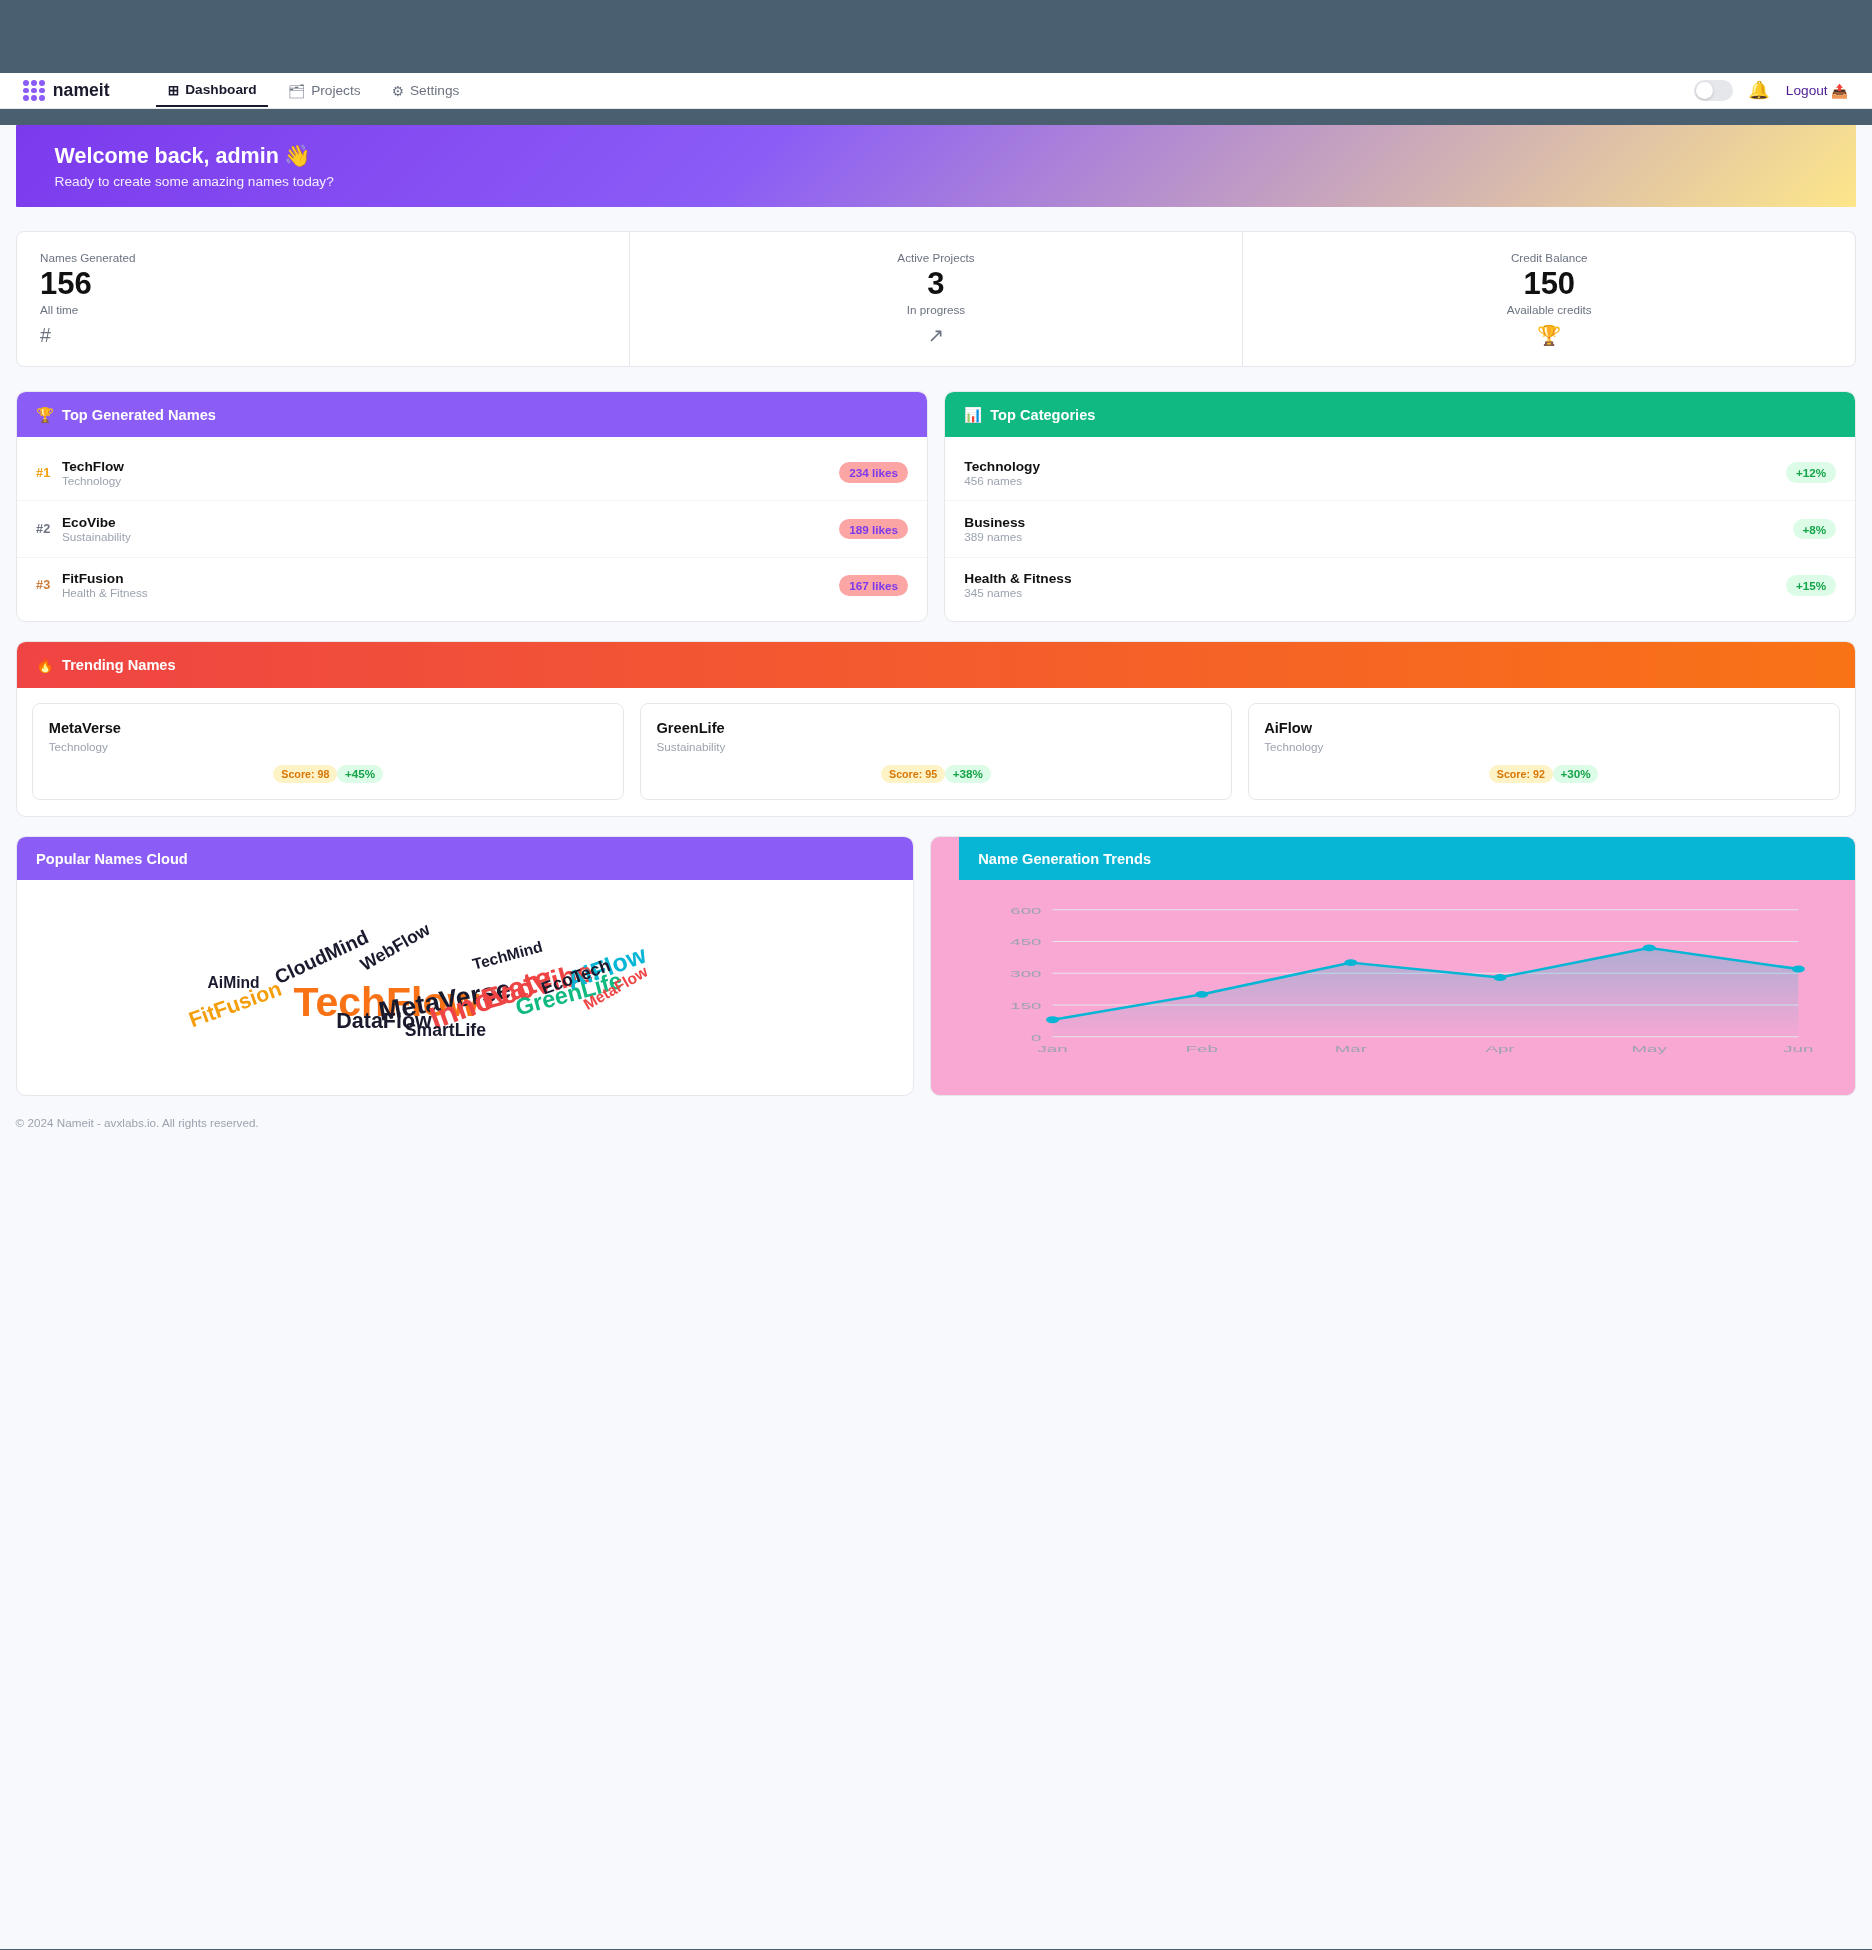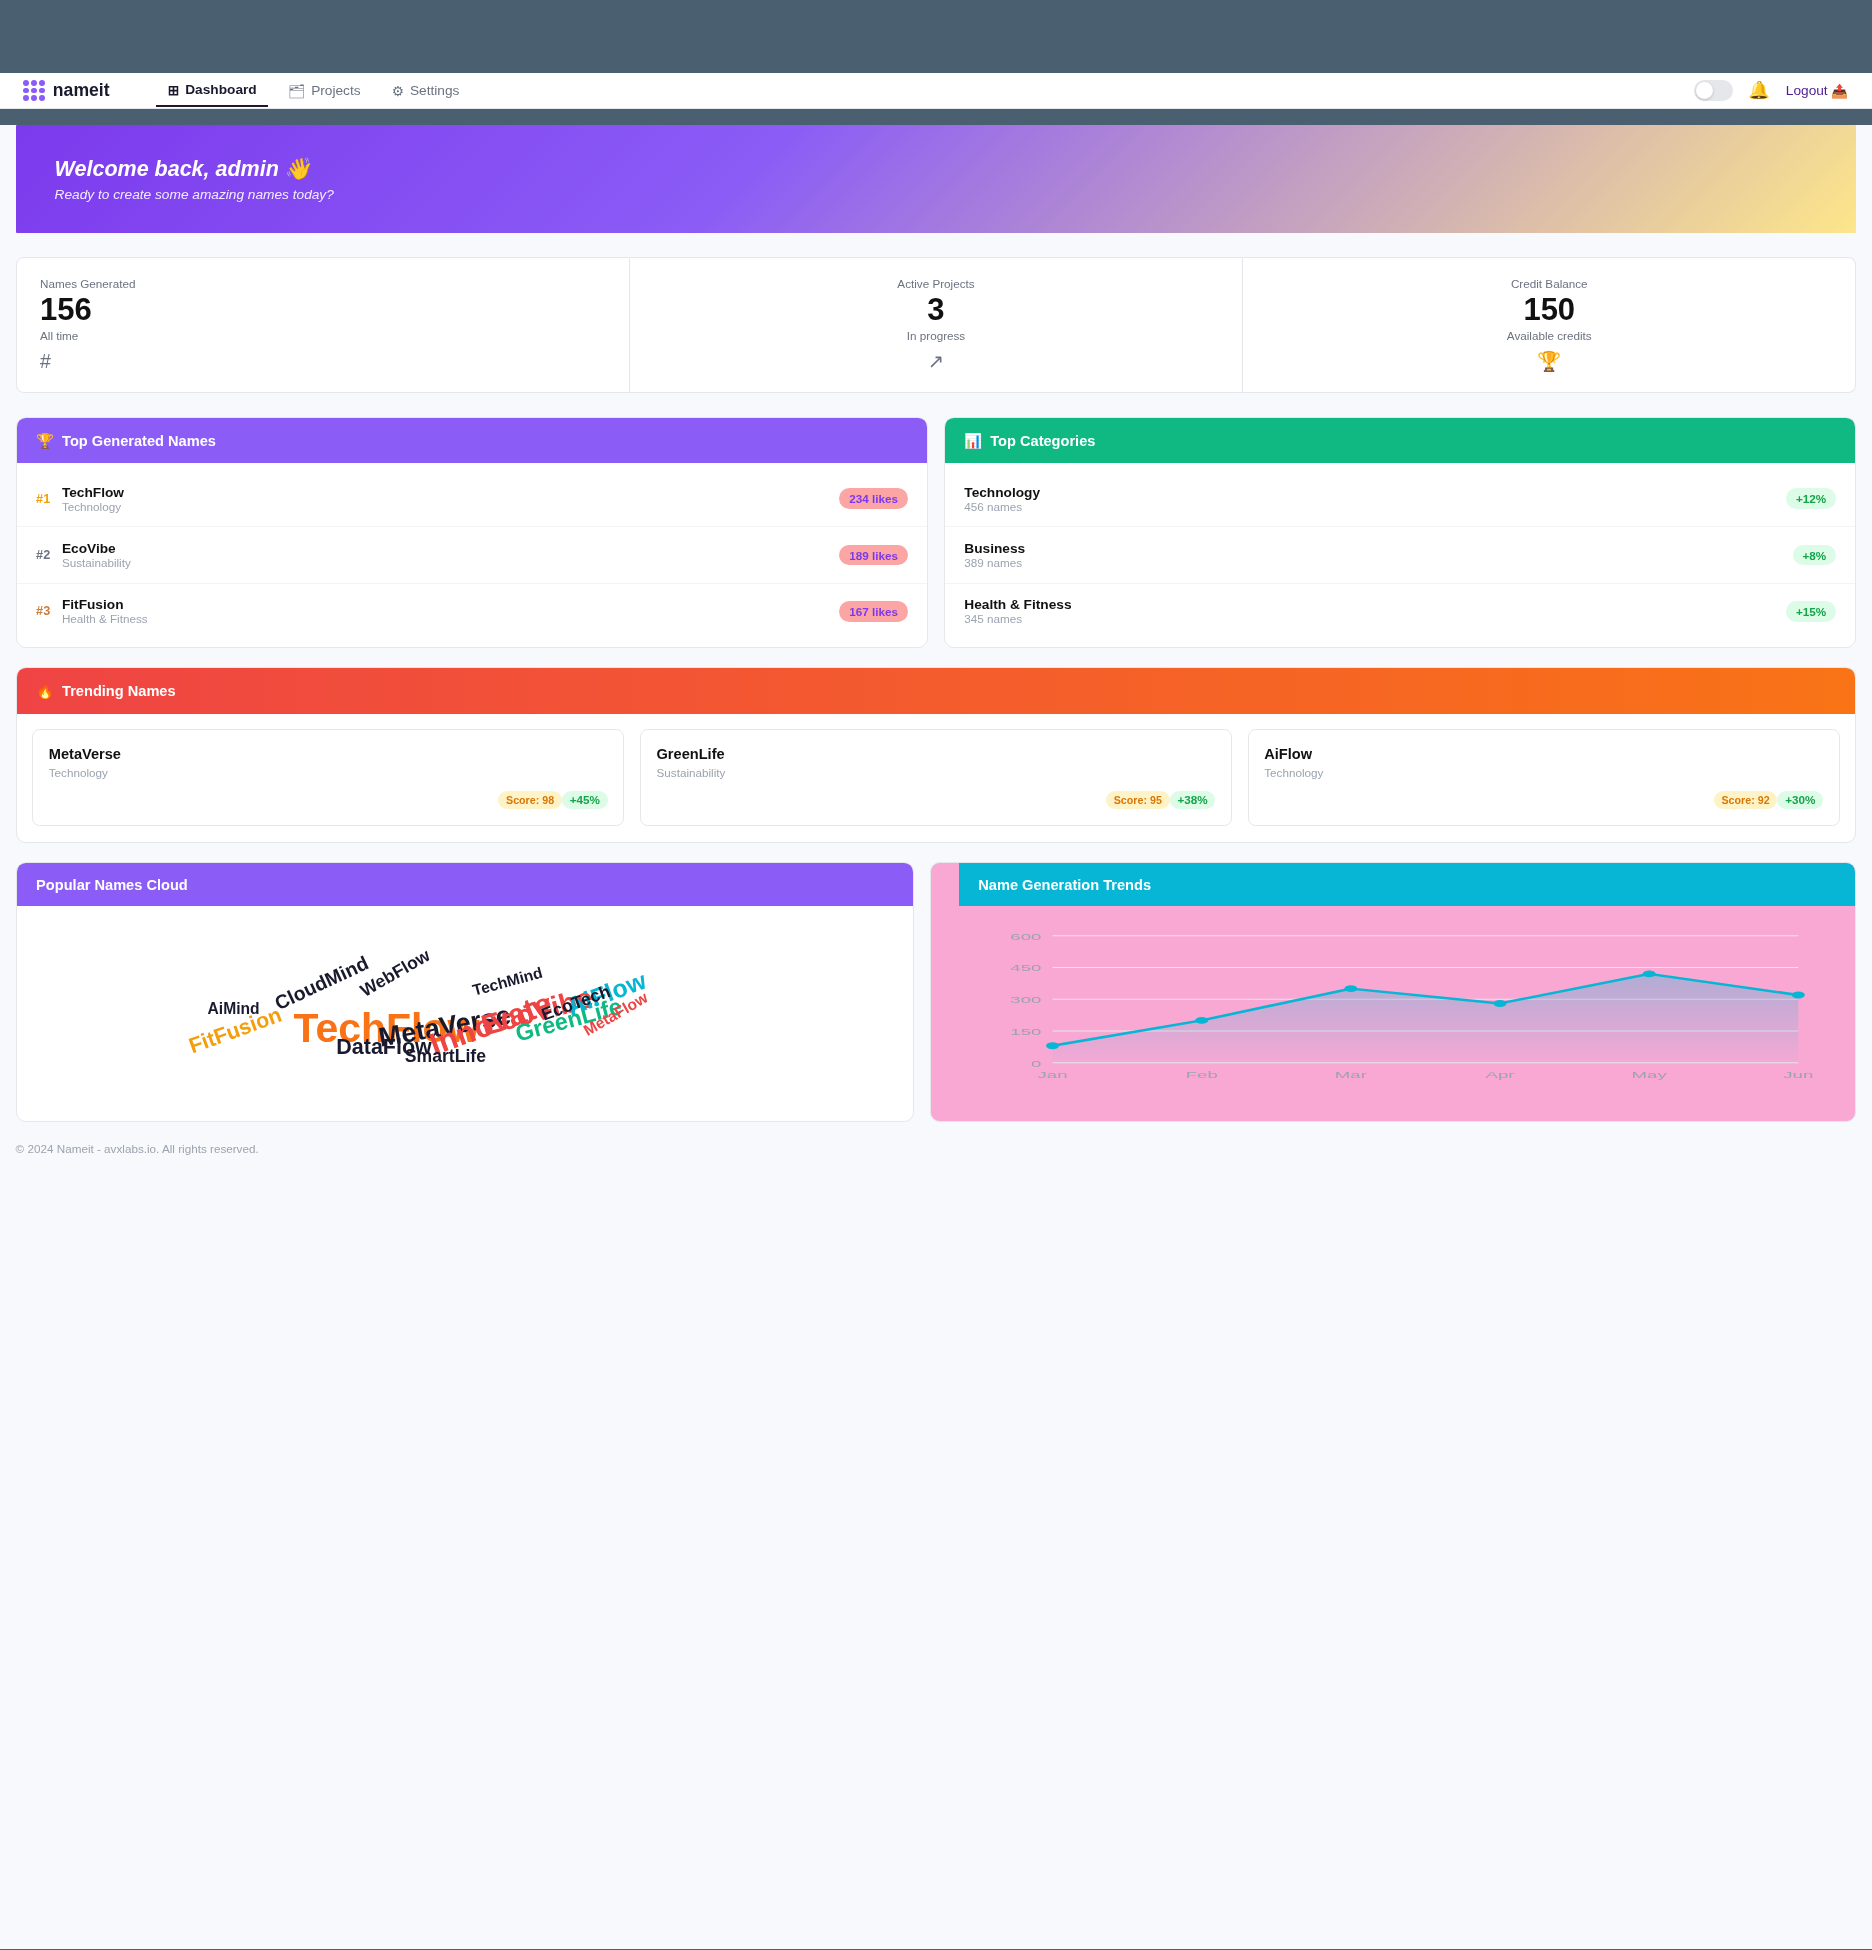--- a/index.html
+++ b/index.html
@@ -56,25 +56,24 @@
     }
 
     
     .main-content { background: #f8f9fc; min-height: 1824px; padding: 0 0 39px 0; }
 
     
     .hero-banner {
       margin: 15.6px 15.6px 0;
       background: linear-gradient(135deg, #7c3aed 0%, #8b5cf6 40%, #fde68a 100%);
       border-radius: 1px;
-      padding: 31px 39px;
+      padding: 18px 39px;
       color: white;
       position: relative;
       overflow: hidden;
-      font-style: italic;
     }
     .hero-title { font-size: 21.5px; font-weight: 700; margin-bottom: 5.9px; }
     .hero-subtitle { font-size: 13.7px; opacity: 0.9; }
 
     
     .stats-row { display: flex; gap: 0; margin: 23.4px 15.6px 0; }
     .stat-card {
       flex: 1;
       background: #fff;
       border: 1px solid #e5e7eb;
@@ -147,21 +146,21 @@
       display: flex; align-items: center; gap: 7.8px;
     }
     .trending-cards { display: flex; gap: 15.6px; padding: 15.6px; }
     .trending-card {
       flex: 1; background: #fff; border: 1px solid #e5e7eb;
       border-radius: 7.8px; padding: 15.6px;
       display: flex; flex-direction: column; gap: 3.9px;
     }
     .trend-name { font-size: 14.6px; font-weight: 700; color: #111; }
     .trend-cat { font-size: 11.7px; color: #9ca3af; margin-bottom: 7.8px; }
-    .trend-footer { display: flex; align-items: center; justify-content: flex-end; }
+    .trend-footer { display: flex; align-items: center; justify-content: center; }
     .score-badge {
       background: #fef3c7; color: #d97706;
       font-size: 10.7px; font-weight: 700;
       padding: 2.9px 7.8px; border-radius: 11.7px;
     }
     .pct-badge {
       background: #dcfce7; color: #16a34a;
       font-size: 11.7px; font-weight: 600;
       padding: 2.9px 7.8px; border-radius: 11.7px;
     }

